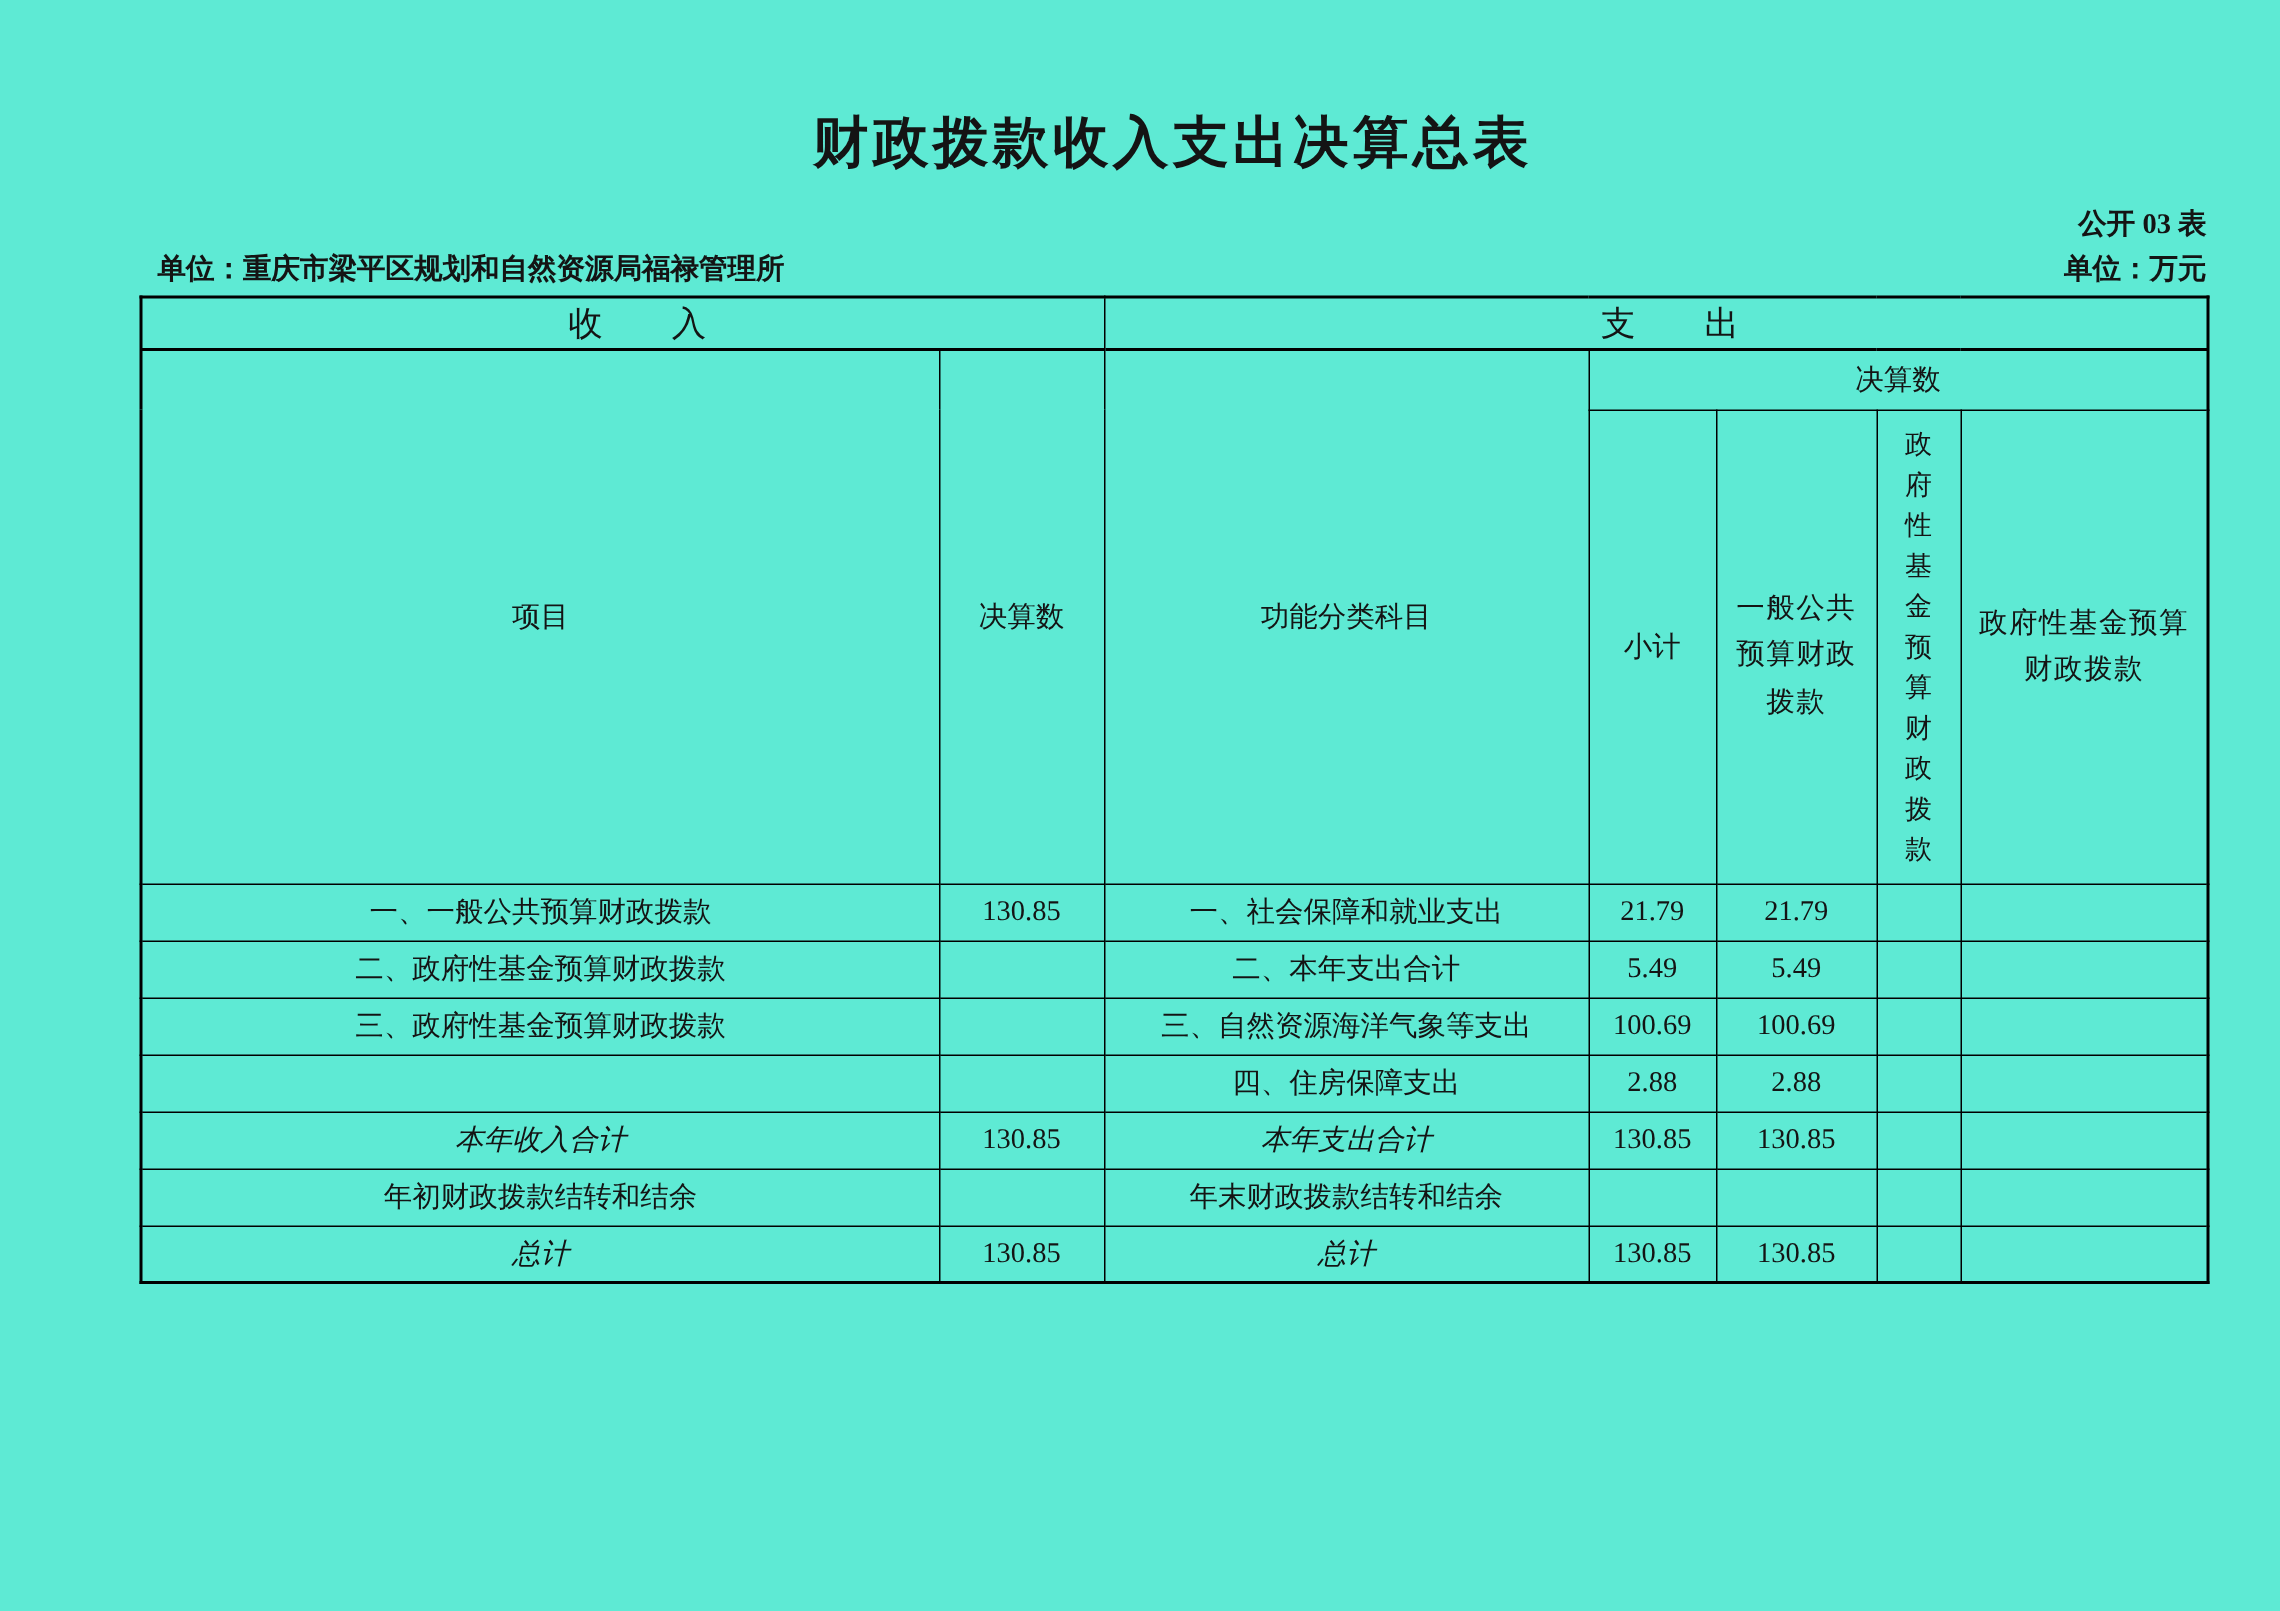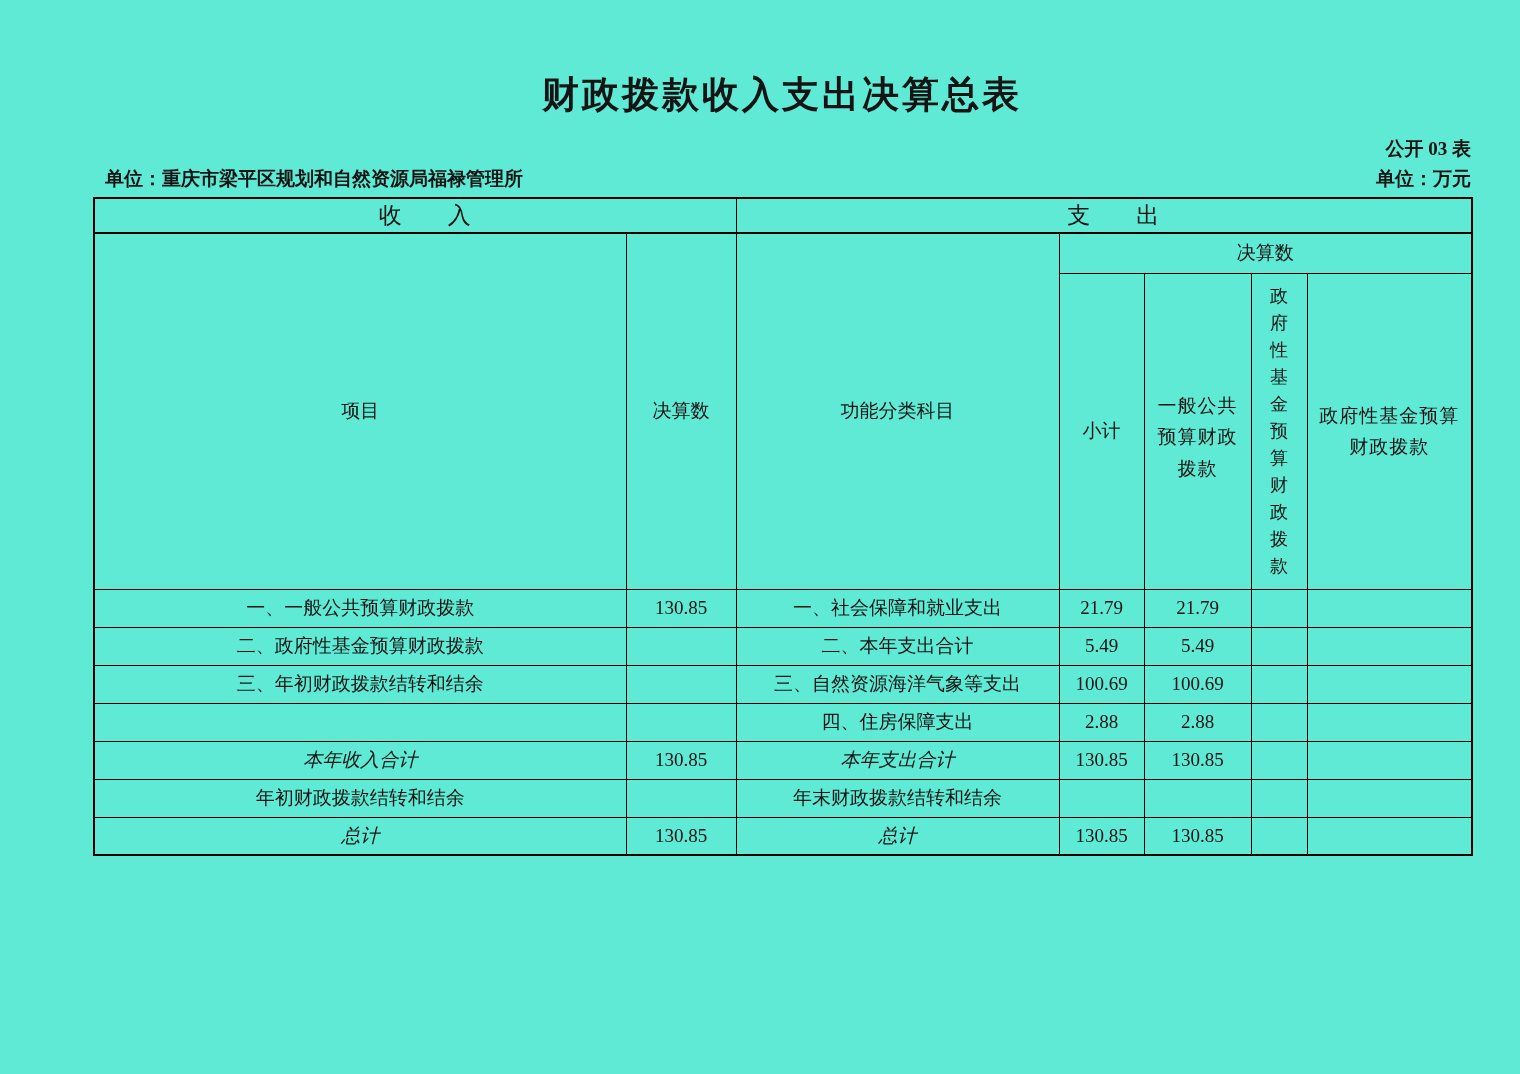--- a/index.html
+++ b/index.html
@@ -163,21 +163,21 @@
       <tr class="r-data">
         <td class="lbl">二、政府性基金预算财政拨款</td>
         <td></td>
         <td class="lbl">二、本年支出合计</td>
         <td>5.49</td>
         <td>5.49</td>
         <td></td>
         <td></td>
       </tr>
       <tr class="r-data">
-        <td class="lbl">三、年初财政拨款结转和结余</td>
+        <td class="lbl">三、政府性基金预算财政拨款</td>
         <td></td>
         <td class="lbl">三、自然资源海洋气象等支出</td>
         <td>100.69</td>
         <td>100.69</td>
         <td></td>
         <td></td>
       </tr>
       <tr class="r-data">
         <td class="lbl"></td>
         <td></td>

